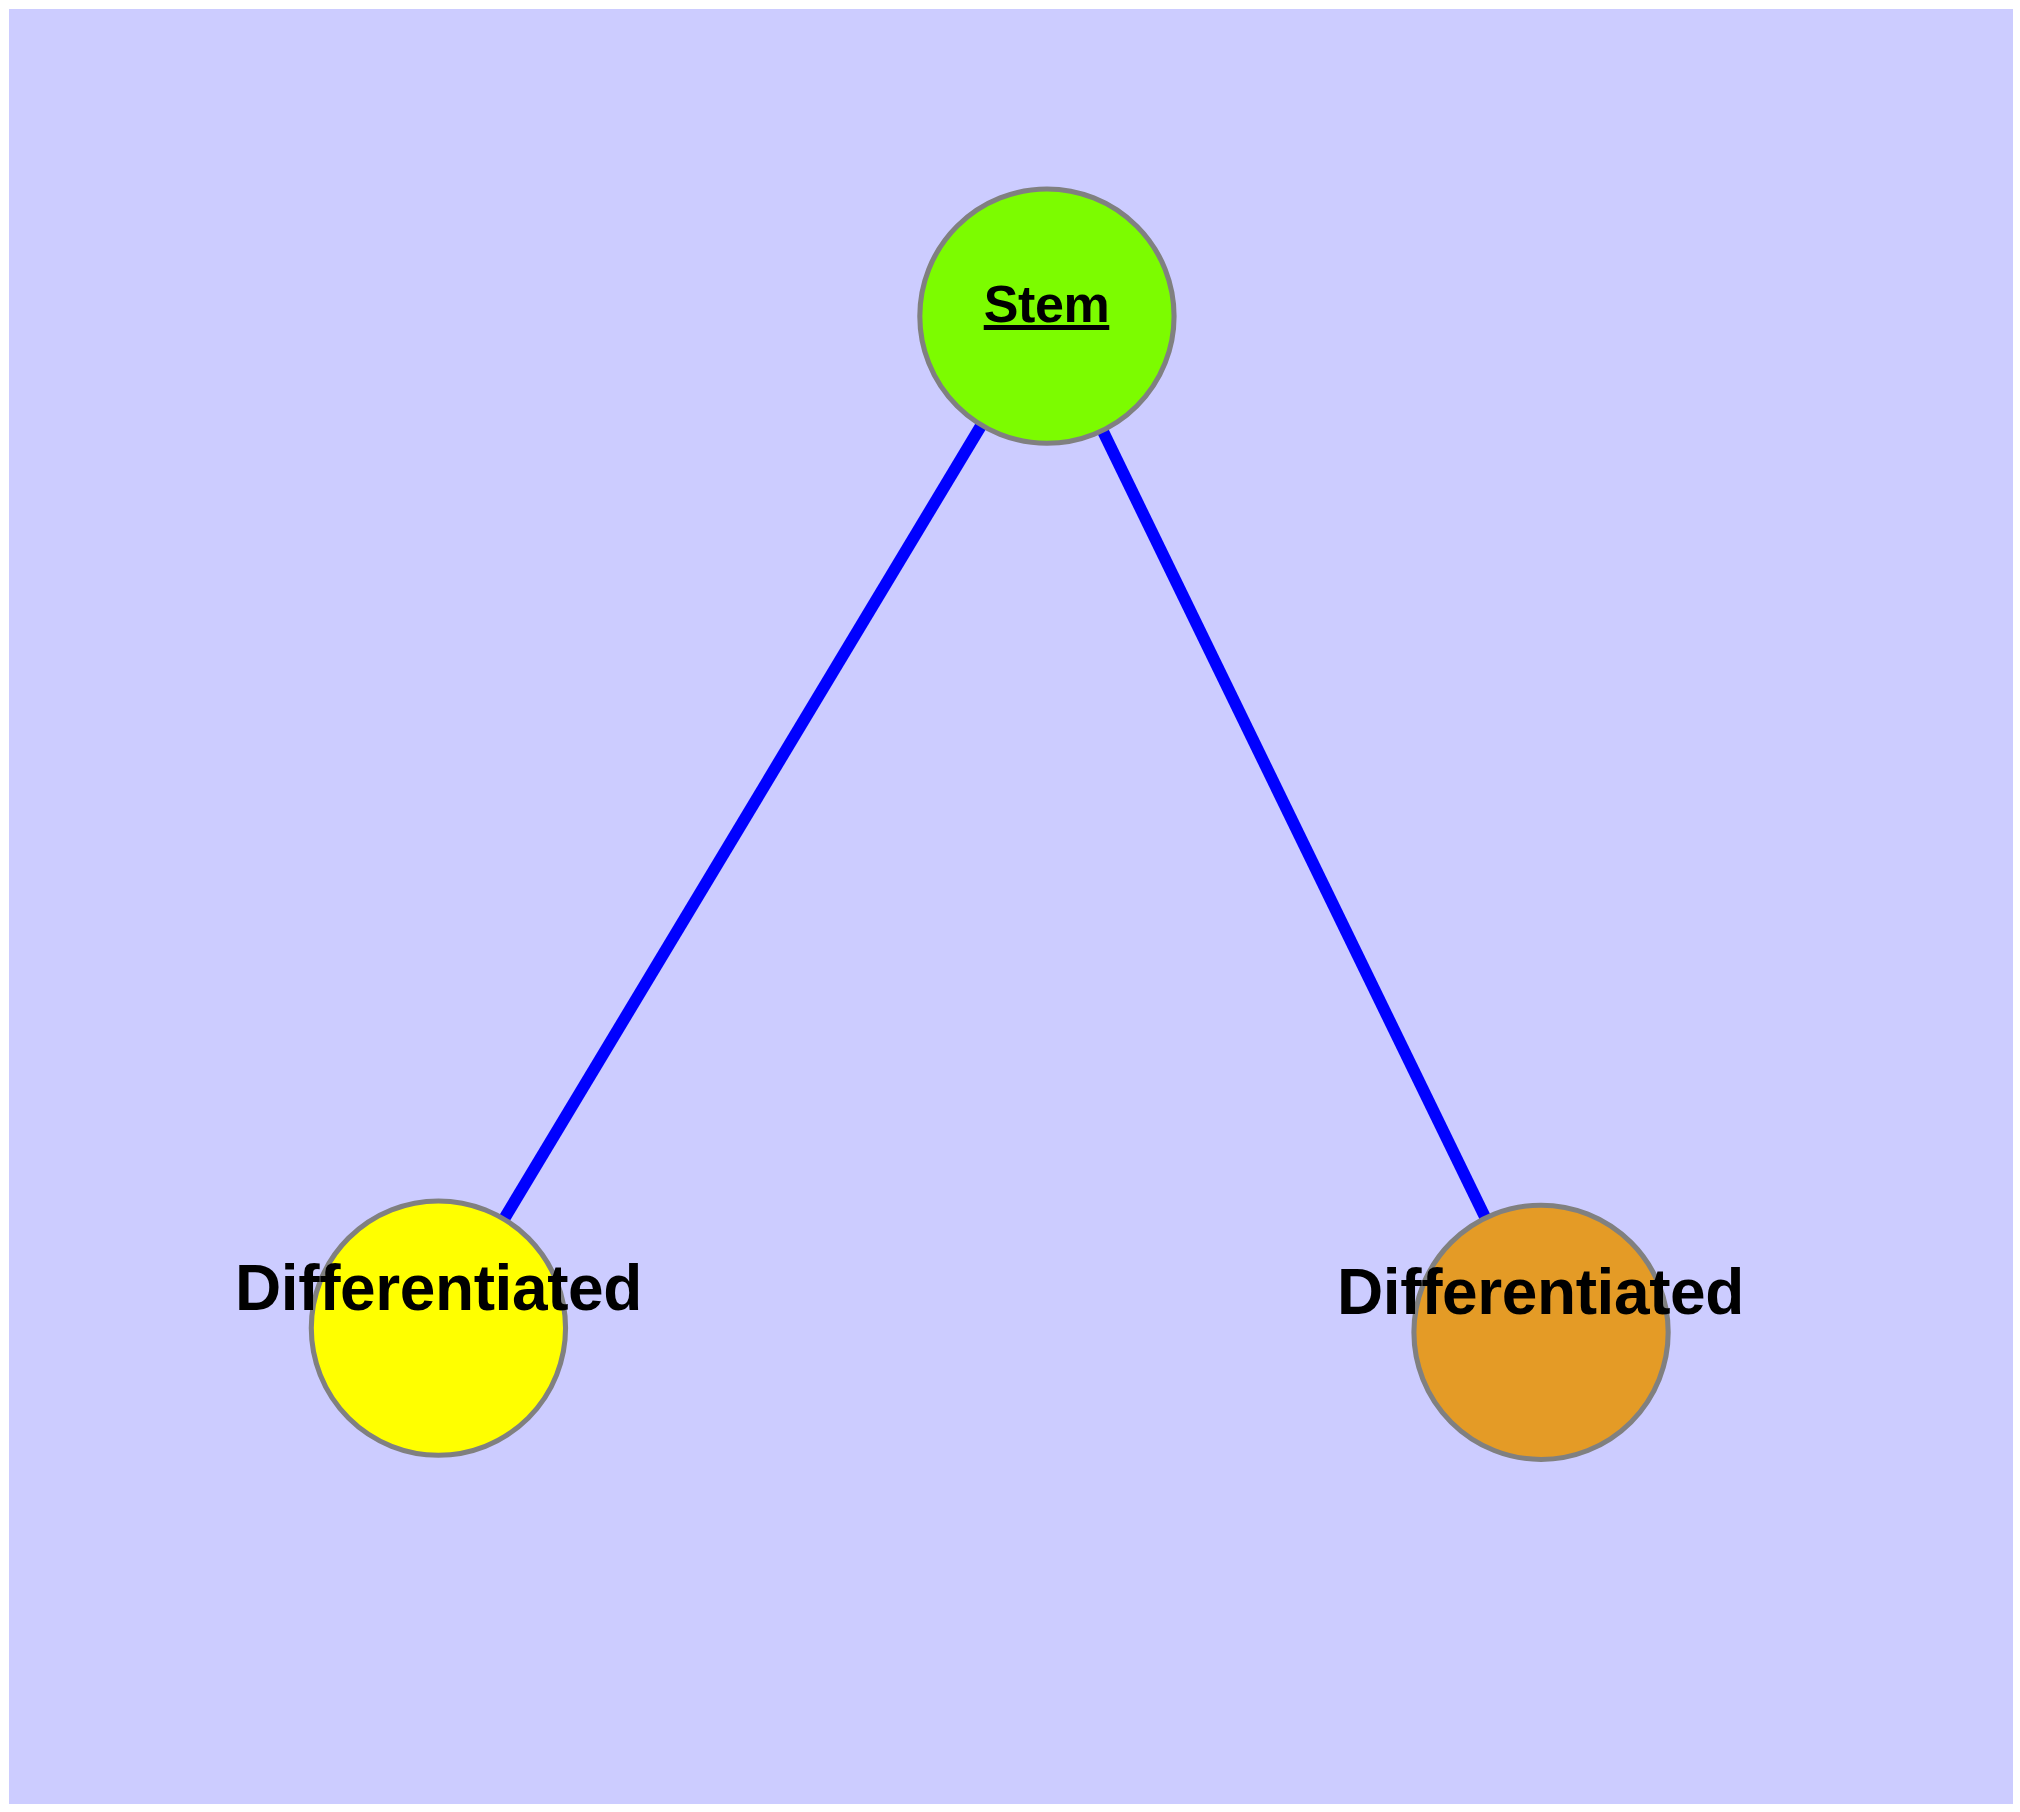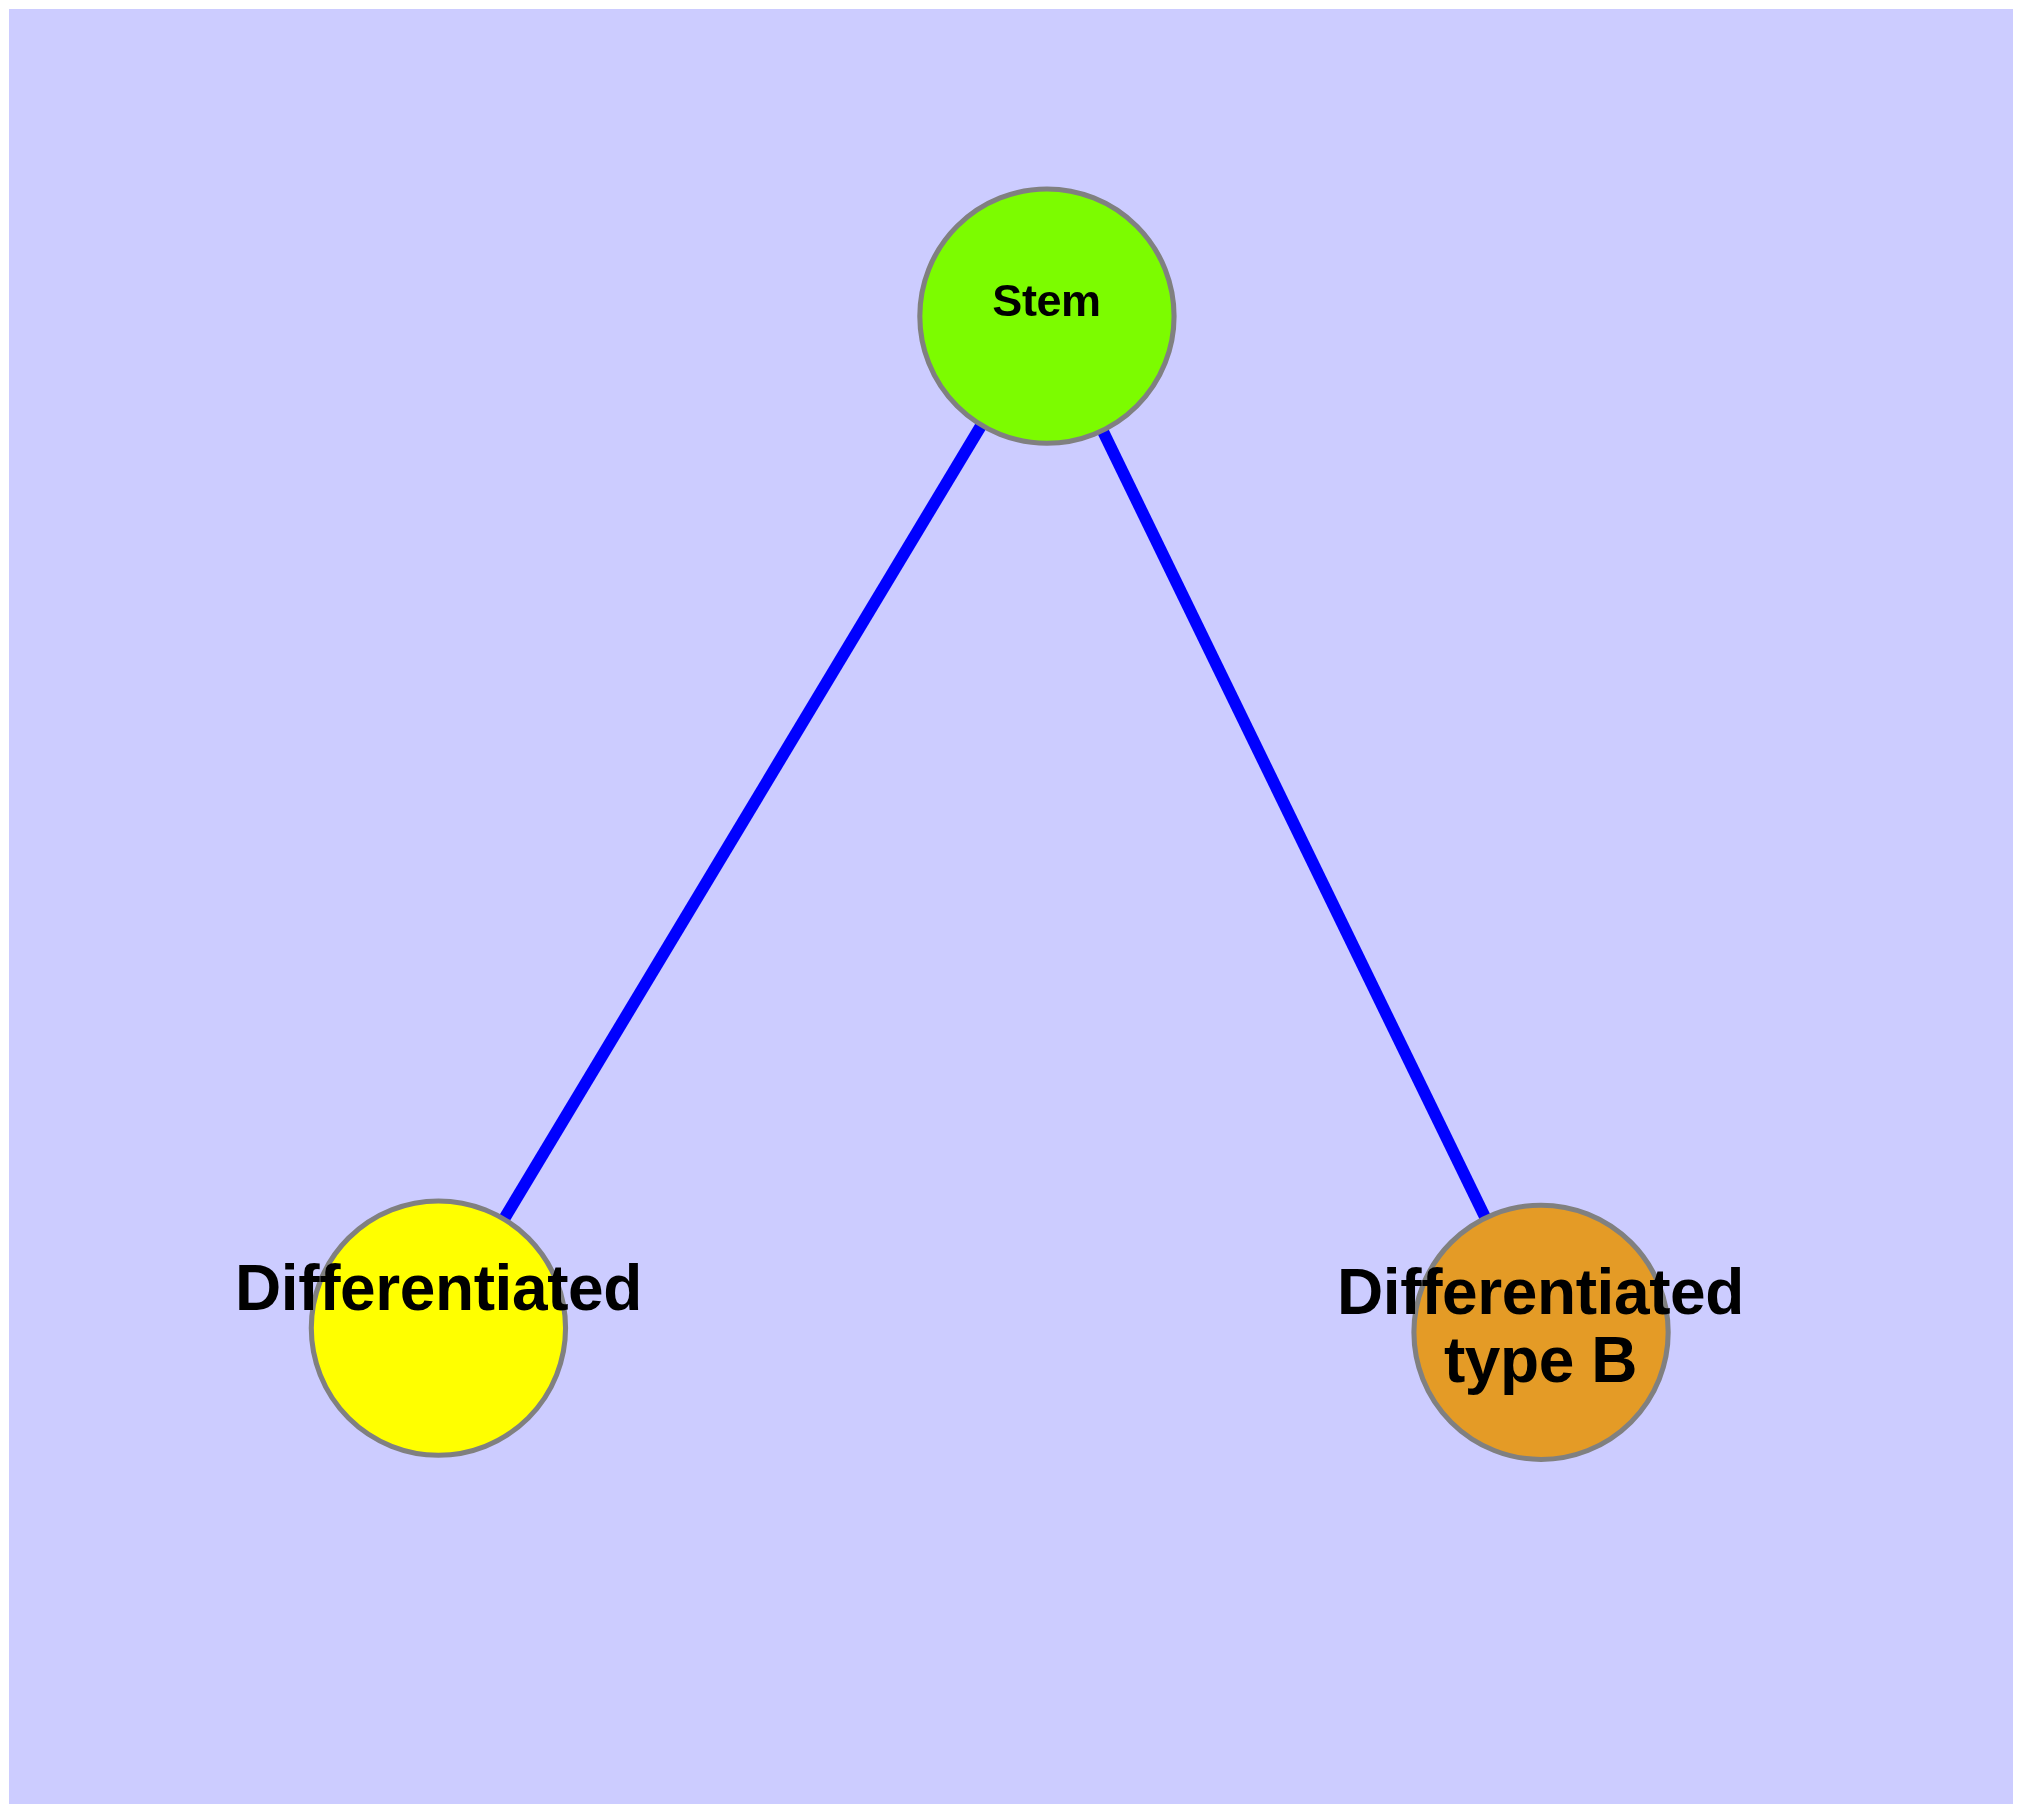--- a/index.html
+++ b/index.html
@@ -55,19 +55,19 @@
         <line x1="1299.7182383444137" y1="506.09977319888884" x2="1753.2817616555863" y2="1438.900226801111" stroke="#0000ff" stroke-width="14"></line>
       </g>
     <g id="node-layer">
         <circle cx="1235" cy="373" r="150" fill="#7cfc00" stroke="#808080" stroke-width="6"></circle>
         <circle cx="517" cy="1567" r="150" fill="#ffff00" stroke="#808080" stroke-width="6"></circle>
         <circle cx="1818" cy="1572" r="150" fill="#e49b26" stroke="#808080" stroke-width="6"></circle>
       </g>
   </svg>
 
   <div id="label-layer">
-      <div class="node-label" style="font-size: 45px; width: 763px; left: 665px; top: 277px;"><div>Stem</div></div>
+      <div class="node-label" style="font-size: 52px; width: 763px; left: 665px; top: 277px; text-decoration: underline;"><div>Stem</div></div>
       <div class="node-label" style="font-size: 64px; width: 763px; left: 57px; top: 1255px;"><div>Differentiated</div></div>
-      <div class="node-label" style="font-size: 64px; width: 763px; left: 1159px; top: 1259px;"><div>Differentiated</div><div>type B</div></div>
+      <div class="node-label" style="font-size: 64px; width: 763px; left: 1159px; top: 1259px;"><div>Differentiated</div></div>
     </div>
 
 </div>
 
 
 </body></html>

